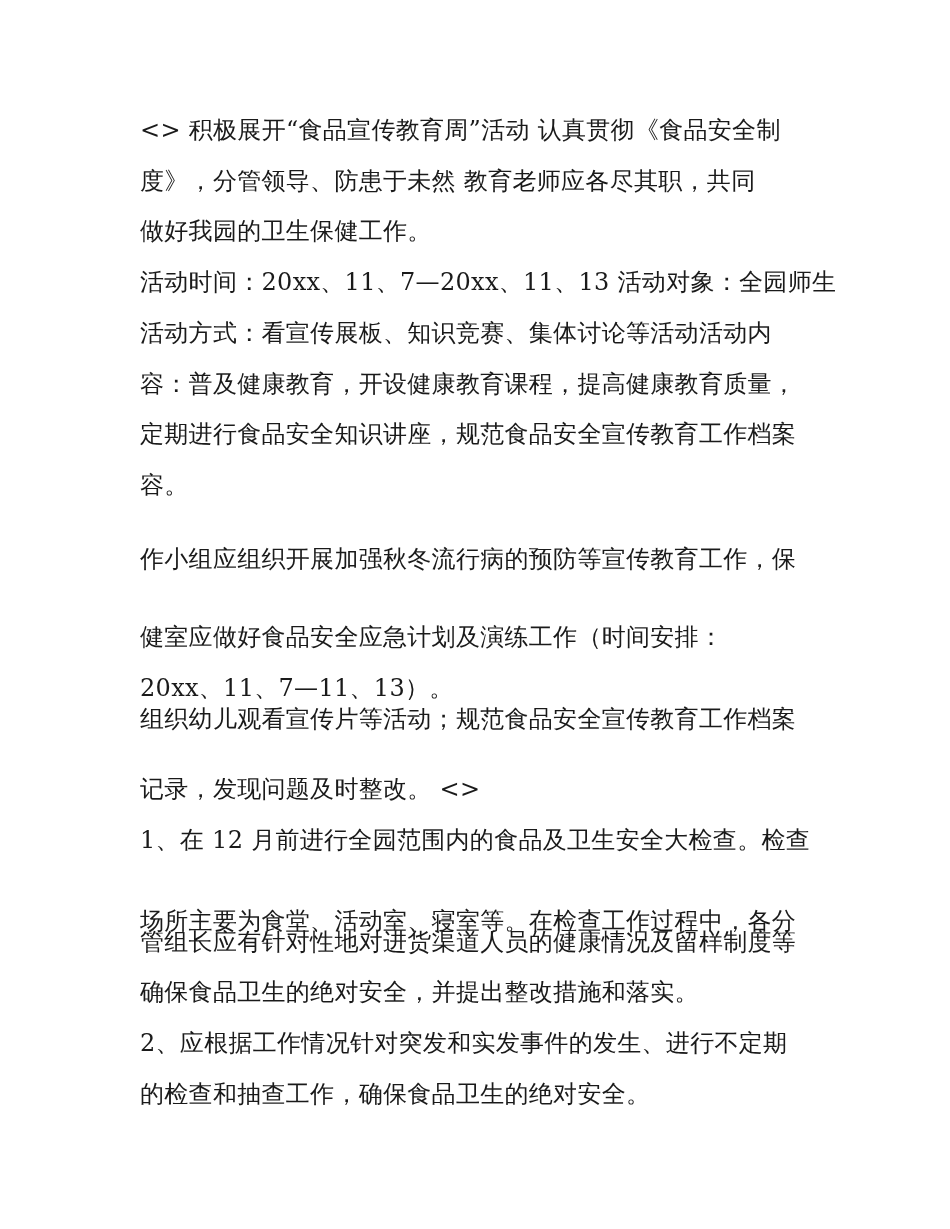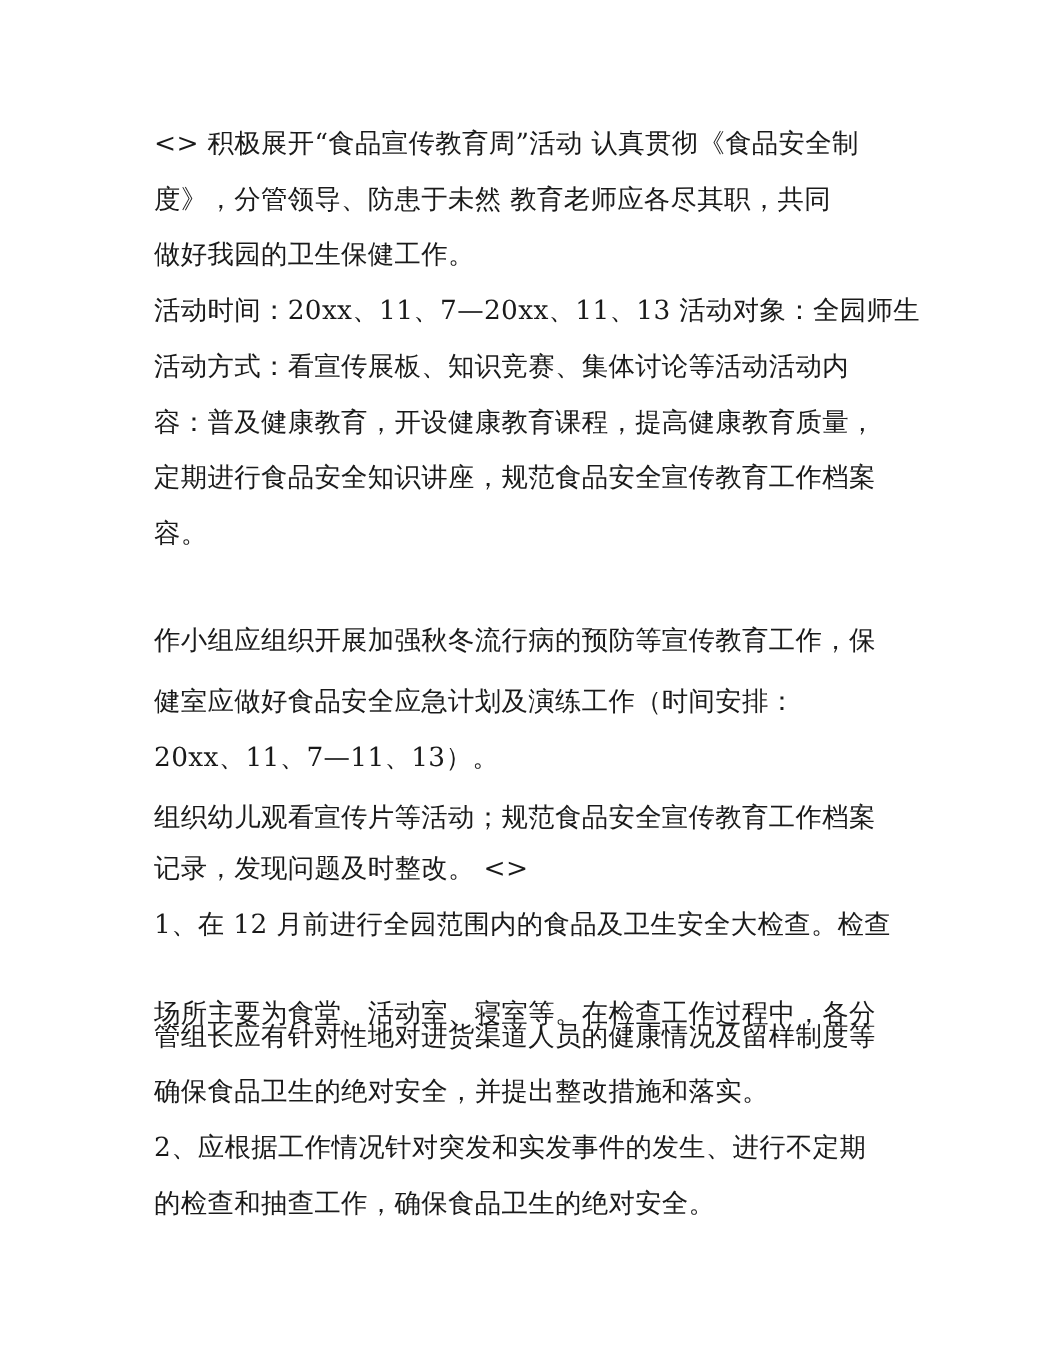--- a/index.html
+++ b/index.html
@@ -37,24 +37,24 @@
 
 <div class="page">
   <div class="line" style="top:115px">&lt;&gt; 积极展开“食品宣传教育周”活动 认真贯彻《食品安全制</div>
   <div class="line" style="top:166px">度》，分管领导、防患于未然 教育老师应各尽其职，共同</div>
   <div class="line" style="top:216px">做好我园的卫生保健工作。</div>
   <div class="line" style="top:267px">活动时间：20xx、11、7—20xx、11、13 活动对象：全园师生</div>
   <div class="line" style="top:318px">活动方式：看宣传展板、知识竞赛、集体讨论等活动活动内</div>
   <div class="line" style="top:369px">容：普及健康教育，开设健康教育课程，提高健康教育质量，</div>
   <div class="line" style="top:419px">定期进行食品安全知识讲座，规范食品安全宣传教育工作档案</div>
   <div class="line" style="top:470px">容。</div>
-  <div class="line" style="top:567px">作小组应组织开展加强秋冬流行病的预防等宣传教育工作，保</div>
+  <div class="line" style="top:544px">作小组应组织开展加强秋冬流行病的预防等宣传教育工作，保</div>
   <div class="line" style="top:622px">健室应做好食品安全应急计划及演练工作（时间安排：</div>
   <div class="line" style="top:673px">20xx、11、7—11、13）。</div>
-  <div class="line" style="top:728px">组织幼儿观看宣传片等活动；规范食品安全宣传教育工作档案</div>
+  <div class="line" style="top:704px">组织幼儿观看宣传片等活动；规范食品安全宣传教育工作档案</div>
   <div class="line" style="top:774px">记录，发现问题及时整改。 &lt;&gt;</div>
   <div class="line" style="top:825px">1、在 12 月前进行全园范围内的食品及卫生安全大检查。检查</div>
   <div class="line" style="top:906px">场所主要为食堂、活动室、寝室等。在检查工作过程中，各分</div>
   <div class="line" style="top:927px">管组长应有针对性地对进货渠道人员的健康情况及留样制度等</div>
   <div class="line" style="top:977px">确保食品卫生的绝对安全，并提出整改措施和落实。</div>
   <div class="line" style="top:1028px">2、应根据工作情况针对突发和实发事件的发生、进行不定期</div>
   <div class="line" style="top:1079px">的检查和抽查工作，确保食品卫生的绝对安全。</div>
 </div>
 
 </body></html>

